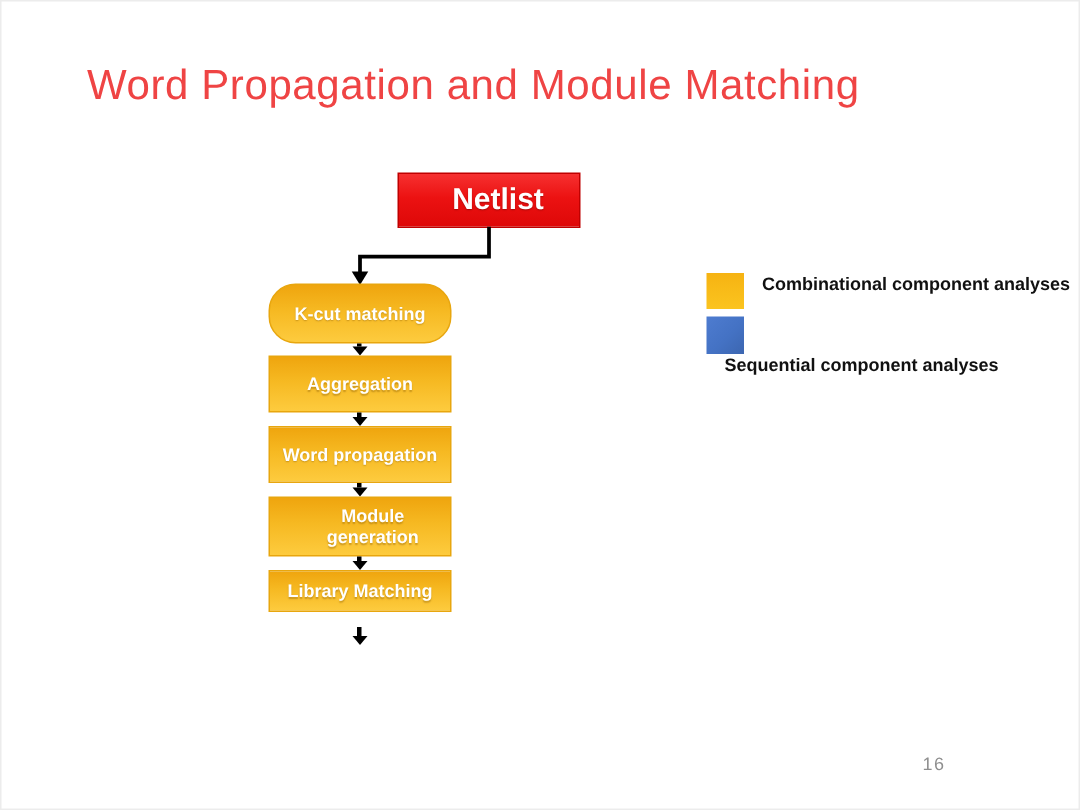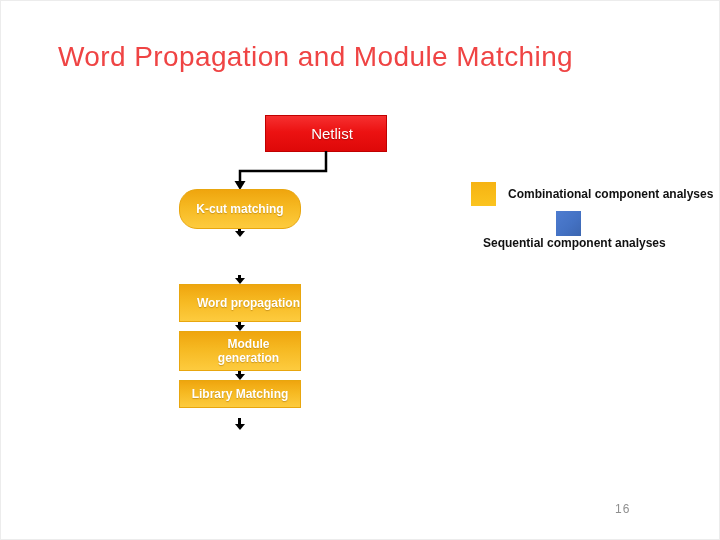--- a/index.html
+++ b/index.html
@@ -16,63 +16,63 @@
   }
   
   .netlist {
     position:absolute; left:264px; top:114px; width:122px; height:37px;
     box-sizing:border-box;
     background:linear-gradient(180deg,#f63030 0%, #ec1212 45%, #de0808 100%);
     border:1px solid #c00000;
     display:flex; align-items:center; justify-content:center;
   }
   .netlist-label {
-    color:#ffffff; font-weight:normal; font-size:15px;
+    color:#ffffff; font-weight:bold; font-size:20px;
     text-shadow:0 1px 1px rgba(90,0,0,0.45);
     margin-left:12px;
   }
   
   .connector { position:absolute; left:230px; top:150px; width:100px; height:40px; }
   
   .step {
     position:absolute; left:178px; width:122px; box-sizing:border-box;
     background:linear-gradient(180deg,#efa50e 0%, #f6b922 45%, #fdcb3e 100%);
     border:1px solid #e8a60e;
     display:flex; align-items:center; justify-content:center;
     text-align:center;
   }
   .step-label {
     color:#ffffff; font-weight:bold; font-size:12px; line-height:14px;
     white-space:pre-line;
     text-shadow:0 1px 1px rgba(130,85,0,0.4);
   }
   .step-kcut       { top:188px; height:40px;border-radius:18px; }
   .step-aggregation{ top:236px; height:38px; }
-  .step-wordprop   { top:283px; height:38px;justify-content:flex-end; }
+  .step-wordprop   { top:283px; height:38px; }
   .step-modulegen  { top:330px; height:40px;padding-left:17px; }
   .step-library    { top:379px; height:28px; }
   
   .flow-arrow {
     position:absolute; left:233px; width:11px;
     display:flex; flex-direction:column; align-items:center;
   }
   .flow-arrow .stem { width:3px; background:#000; }
   .flow-arrow .head {
     width:0; height:0;
     border-left:5.5px solid transparent; border-right:5.5px solid transparent;
     border-top:6px solid #000;
   }
   .arrow-1 { top:228px; } .arrow-1 .stem { height:2px; }
   .arrow-2 { top:274px; } .arrow-2 .stem { height:3px; }
   .arrow-3 { top:321px; } .arrow-3 .stem { height:3px; }
   .arrow-4 { top:370px; } .arrow-4 .stem { height:3px; }
   .arrow-5 { top:417px; } .arrow-5 .stem { height:6px; }
   
   .legend-row {
-    position:absolute; left:470px; display:flex; align-items:center;
+    position:absolute; left:470px; display:flex; align-items:flex-start;
   }
   .legend-row-1 { top:181px; height:24px; }
   .legend-row-2 { top:210px; height:25px;flex-direction:column; }
   .swatch { width:25px; height:24px; flex:0 0 25px; }
   .swatch-combinational { background:linear-gradient(180deg,#f6b312 0%, #fbc41f 100%); }
   .swatch-sequential    { background:linear-gradient(135deg,#4e7cd0 0%, #4472c4 55%, #3c66b0 100%); }
   .legend-label {
     margin-left:12px; font-size:12px; font-weight:bold; color:#111111;
     white-space:nowrap;
   }
@@ -100,20 +100,23 @@
 
   <div class="step step-kcut">
     <span class="step-label">K-cut matching</span>
   </div>
 
   <div class="flow-arrow arrow-1">
     <i class="stem"></i>
       <i class="head"></i>
   </div>
 
+  <div class="step step-aggregation">
+    <span class="step-label">Aggregation</span>
+  </div>
 
   <div class="flow-arrow arrow-2">
     <i class="stem"></i>
       <i class="head"></i>
   </div>
 
   <div class="step step-wordprop">
     <span class="step-label">Word propagation</span>
   </div>
 

